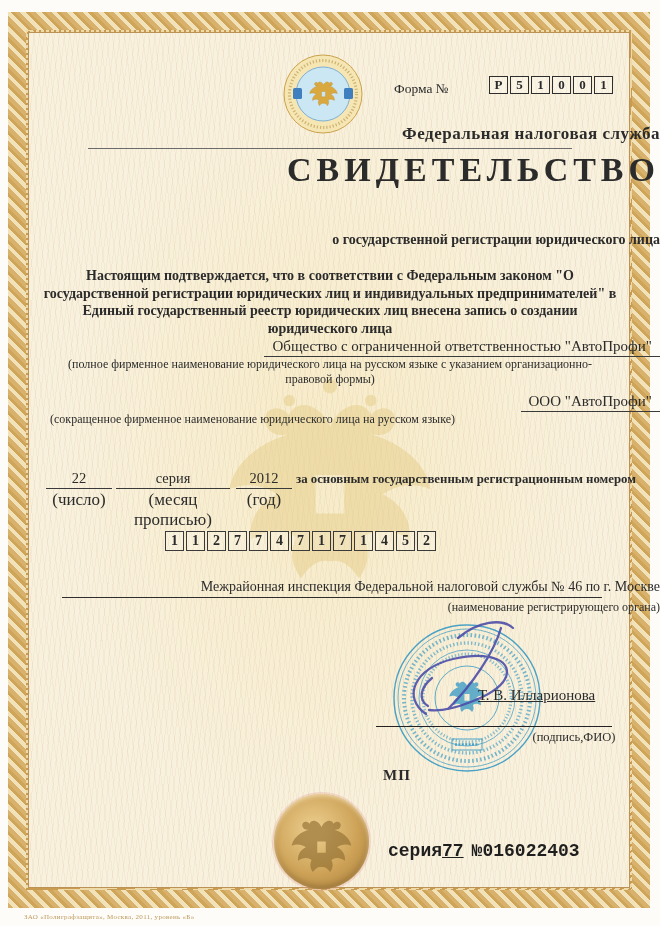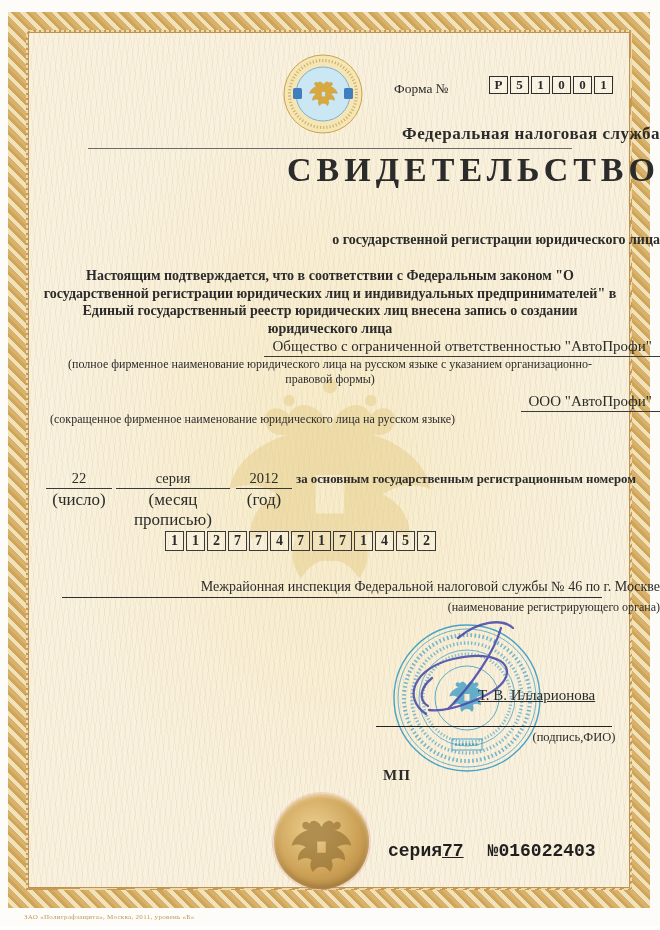--- a/index.html
+++ b/index.html
@@ -93,21 +93,21 @@
     box-shadow: 0 0 0 2px rgba(222,150,140,.28), inset 0 2px 4px rgba(255,240,200,.7), inset 0 -3px 6px rgba(90,60,20,.35);
   }
   .gold-seal svg { position:absolute; left:12px; top:10px; width:71px; height:75px; opacity:.6; }
 
   .series-line {
     position:absolute; left:388px; top:841px;
     font-family:"Liberation Mono", monospace; font-weight:bold; font-size:18px;
     color:#1f1f1f; white-space:nowrap;
   }
   .series-line .gap1 { }
-  .series-line .gap2 { margin-right:24px;text-decoration:underline; }
+  .series-line .gap2 { margin-right:8px;text-decoration:underline; }
 
   .imprint { position:absolute; left:24px; top:913px; font-size:7px; color:#bd9a5e; letter-spacing:.3px; }
 </style>
 </head>
 <body>
 
 <div class="page">
 
   <div class="frame"></div>
   <div class="frame-scallop"></div>

